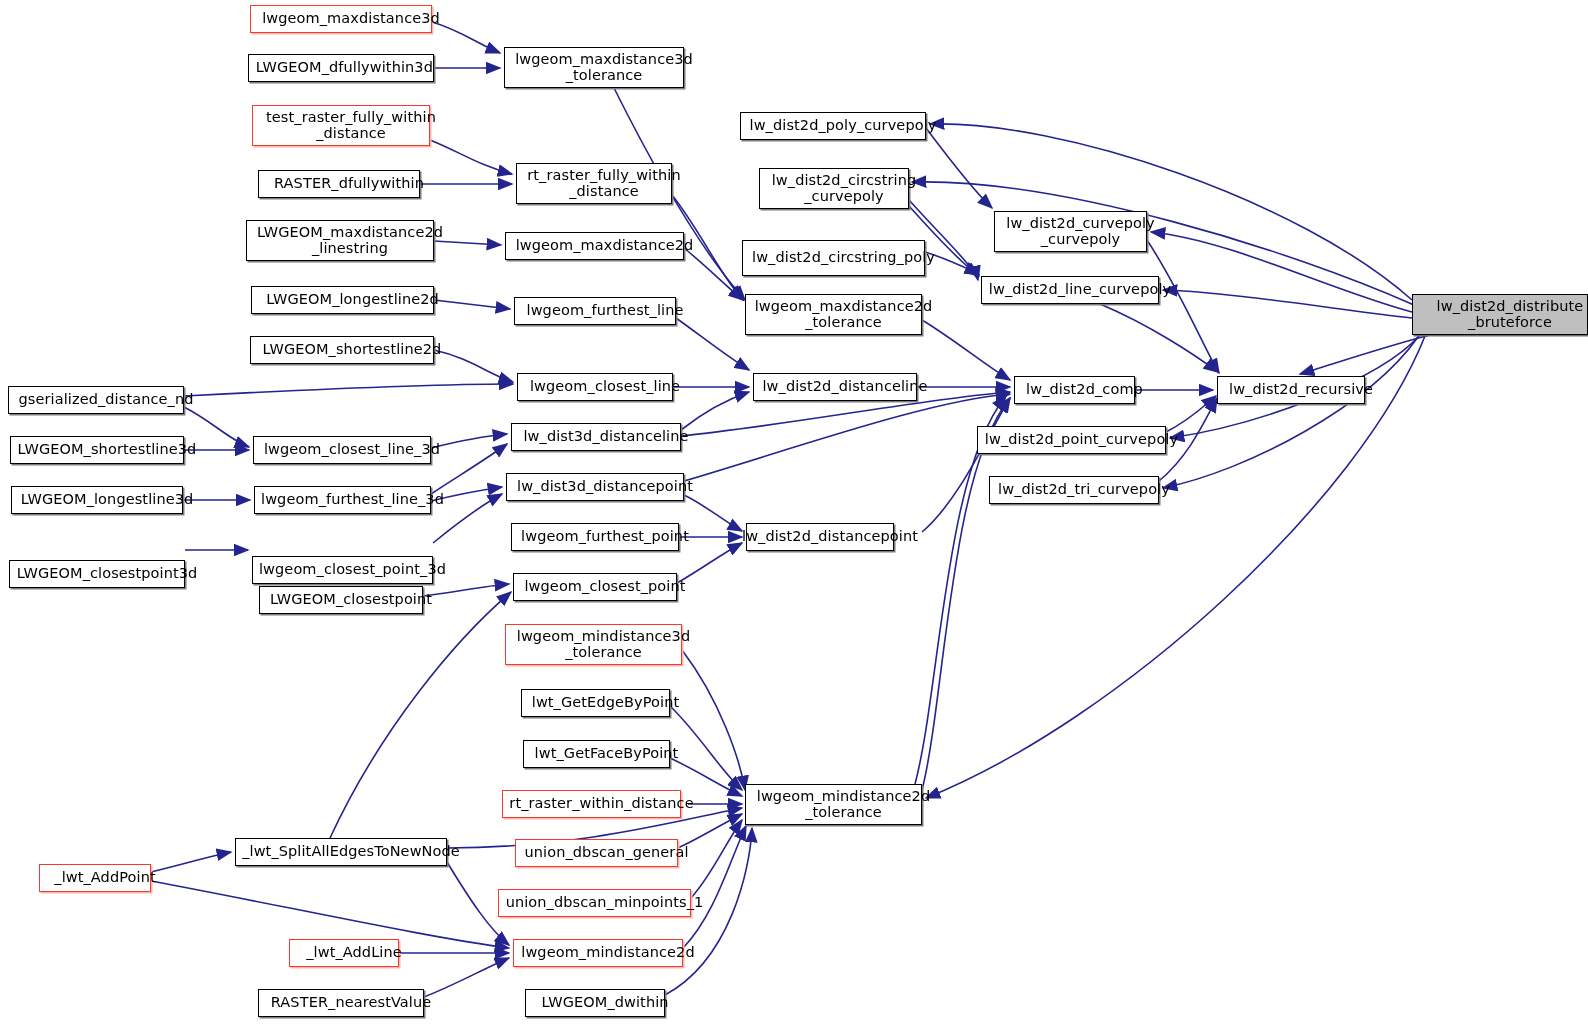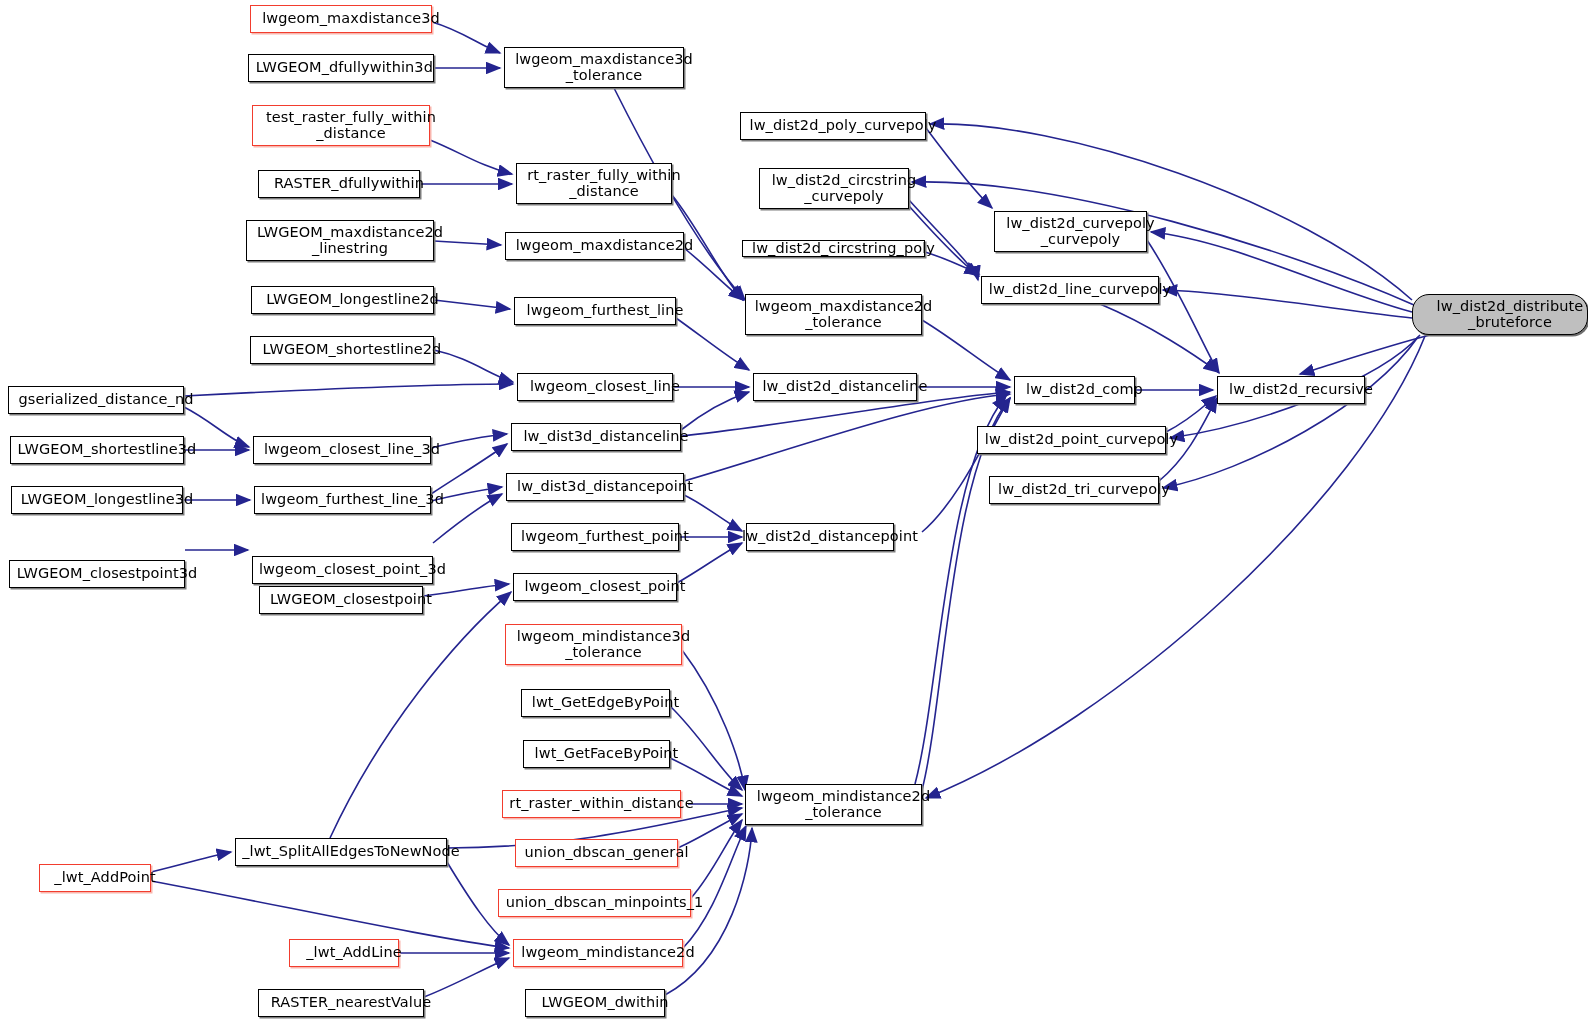--- a/index.html
+++ b/index.html
@@ -23,21 +23,21 @@
     justify-content:center;
     text-align:center;
     color:#000000;
     font-size:14.5px;
     line-height:1.08;
     white-space:pre-line;
     letter-spacing:0.1px;
     box-shadow:1.5px 1.5px 0 0 #7d7d7d;
   }
   .node.red{border-color:#f23d2e;box-shadow:1.5px 1.5px 0 0 #f9b6ae;}
-  .node.hl{background:#bfbfbf;border-color:#000000;box-shadow:1.5px 1.5px 0 0 #6e6e6e;border-radius:17px;}
+  .node.hl{background:#bfbfbf;border-color:#000000;box-shadow:1.5px 1.5px 0 0 #6e6e6e;}
   .node span{display:block;padding-left:20px;}
 </style>
 </head>
 <body>
 
 <div id="canvas">
   <svg id="edges" viewBox="0 0 1588 1035" xmlns="http://www.w3.org/2000/svg">
     <defs>
       <marker id="ah" markerWidth="10" markerHeight="8" refX="9" refY="4" orient="auto" markerUnits="strokeWidth">
         <path d="M0,0 L10,4 L0,8 z" fill="#24248f"></path>
@@ -150,21 +150,21 @@
       <div class="node red" style="left: 513px; top: 939px; width: 170px; height: 28px;"><span>lwgeom_mindistance2d</span></div>
       <div class="node" style="left: 258px; top: 989px; width: 166px; height: 28px;"><span>RASTER_nearestValue</span></div>
       <div class="node" style="left: 525px; top: 989px; width: 140px; height: 28px;"><span>LWGEOM_dwithin</span></div>
       <div class="node" style="left: 745px; top: 784px; width: 177px; height: 41px;"><span>lwgeom_mindistance2d
 _tolerance</span></div>
       <div class="node" style="left: 745px; top: 294px; width: 177px; height: 41px;"><span>lwgeom_maxdistance2d
 _tolerance</span></div>
       <div class="node" style="left: 740px; top: 112px; width: 186px; height: 28px;"><span>lw_dist2d_poly_curvepoly</span></div>
       <div class="node" style="left: 759px; top: 168px; width: 150px; height: 41px;"><span>lw_dist2d_circstring
 _curvepoly</span></div>
-      <div class="node" style="left: 742px; top: 240px; width: 183px; height: 17px;"><span>lw_dist2d_circstring_poly</span></div>
+      <div class="node" style="left: 742px; top: 240px; width: 183px; height: 36px;"><span>lw_dist2d_circstring_poly</span></div>
       <div class="node" style="left: 994px; top: 211px; width: 153px; height: 41px;"><span>lw_dist2d_curvepoly
 _curvepoly</span></div>
       <div class="node" style="left: 981px; top: 276px; width: 178px; height: 28px;"><span>lw_dist2d_line_curvepoly</span></div>
       <div class="node" style="left: 753px; top: 373px; width: 164px; height: 28px;"><span>lw_dist2d_distanceline</span></div>
       <div class="node" style="left: 511px; top: 423px; width: 170px; height: 28px;"><span>lw_dist3d_distanceline</span></div>
       <div class="node" style="left: 506px; top: 473px; width: 178px; height: 28px;"><span>lw_dist3d_distancepoint</span></div>
       <div class="node" style="left: 511px; top: 523px; width: 168px; height: 28px;"><span>lwgeom_furthest_point</span></div>
       <div class="node" style="left: 746px; top: 523px; width: 148px; height: 28px;"><span>lw_dist2d_distancepoint</span></div>
       <div class="node" style="left: 1014px; top: 376px; width: 121px; height: 28px;"><span>lw_dist2d_comp</span></div>
       <div class="node" style="left: 977px; top: 426px; width: 189px; height: 28px;"><span>lw_dist2d_point_curvepoly</span></div>

